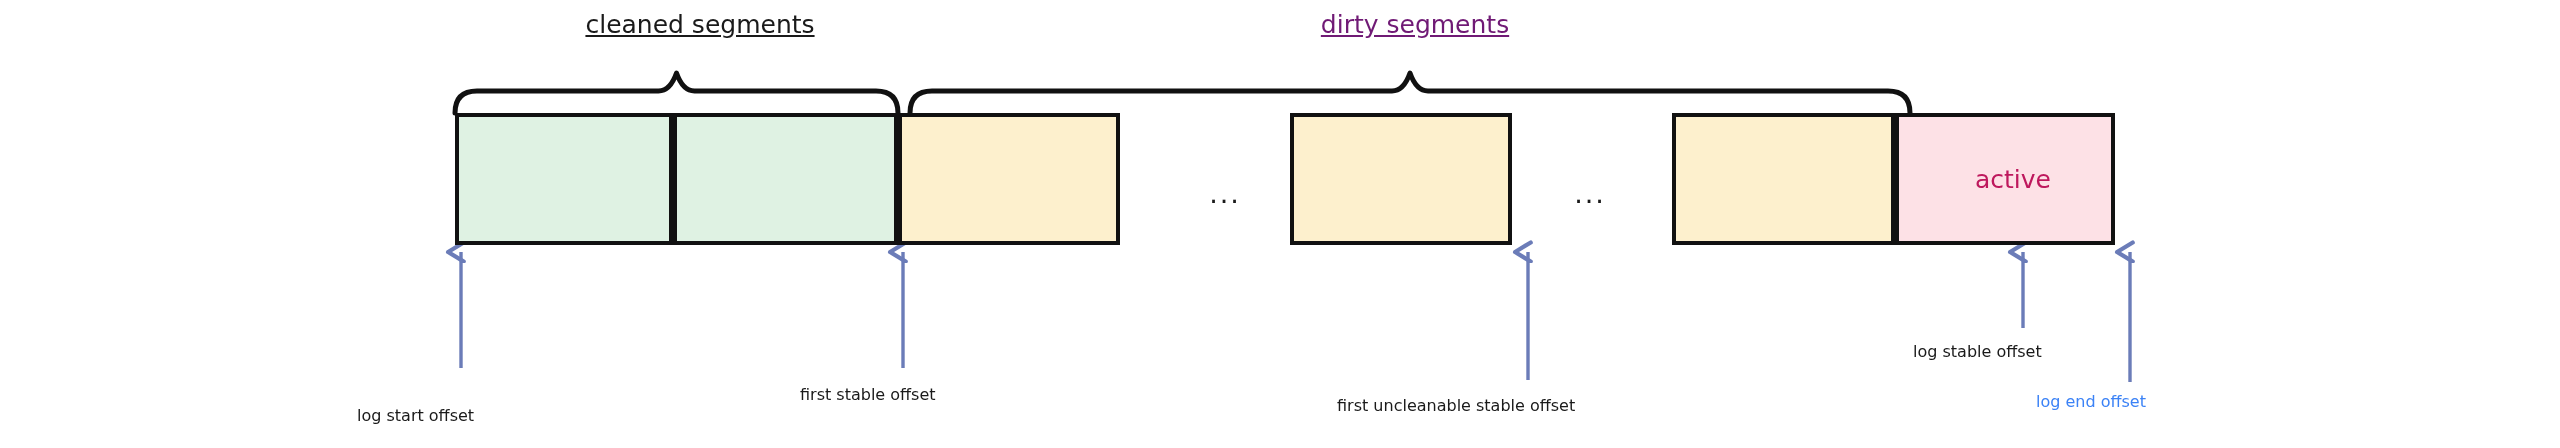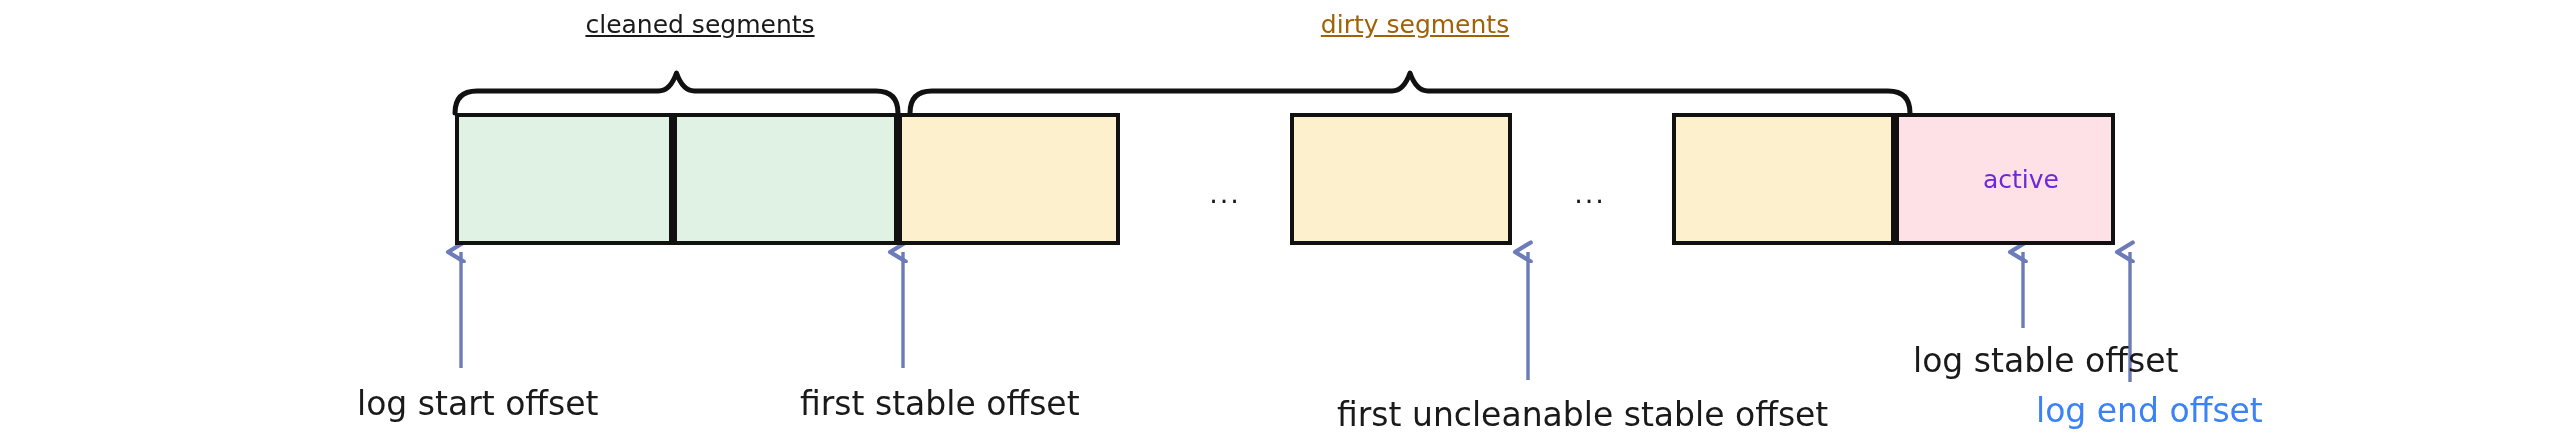--- a/index.html
+++ b/index.html
@@ -32,21 +32,21 @@
     position:absolute;
     font-size:25px;
     color:#1a1a1a;
     white-space:nowrap;
     transform:translateX(-50%);
     line-height:1;
     text-decoration:underline;
   }
   .offset-label{
     position:absolute;
-    font-size:33px;
+    font-size:16px;
     color:#1a1a1a;
     white-space:nowrap;
     line-height:1;
   }
   .ellipsis{
     position:absolute;
     font-size:27px;
     color:#1a1a1a;
     letter-spacing:2px;
     transform:translate(-50%,-50%);
@@ -83,35 +83,35 @@
       </g>
   </svg>
 
   <div id="segments-layer">
       <div class="box" style="left: 455px; top: 113px; width: 218px; height: 132px; background: rgb(223, 242, 227); border-color: rgb(17, 17, 17);"></div>
       <div class="box" style="left: 673px; top: 113px; width: 225px; height: 132px; background: rgb(223, 242, 227); border-color: rgb(17, 17, 17);"></div>
       <div class="box" style="left: 898px; top: 113px; width: 222px; height: 132px; background: rgb(253, 240, 205); border-color: rgb(17, 17, 17);"></div>
       <div class="box" style="left: 1290px; top: 113px; width: 222px; height: 132px; background: rgb(253, 240, 205); border-color: rgb(17, 17, 17);"></div>
       <div class="box" style="left: 1672px; top: 113px; width: 223px; height: 132px; background: rgb(253, 240, 205); border-color: rgb(17, 17, 17);"></div>
       <div class="box" style="left: 1895px; top: 113px; width: 220px; height: 132px; background: rgb(253, 225, 230); border-color: rgb(17, 17, 17);">
-        <div class="seg-label" style="left: 16px; top: 0px; width: 100%; height: 100%; display: flex; align-items: center; justify-content: center; color: #6d28d9;">active</div>
+        <div class="seg-label" style="left: 8px; top: 0px; width: 100%; height: 100%; display: flex; align-items: center; justify-content: center; color: #be185d;">active</div>
       </div>
     </div>
 
   <div id="ellipses-layer">
       <div class="ellipsis" style="left: 1225px; top: 193px; color: rgb(26, 26, 26);">...</div>
       <div class="ellipsis" style="left: 1590px; top: 193px; color: rgb(26, 26, 26);">...</div>
     </div>
 
   <div id="brace-labels-layer">
       <div class="brace-label" style="left: 700px; top: 12px; color: rgb(26, 26, 26);">cleaned segments</div>
-      <div class="brace-label" style="left: 1415px; top: 12px; color: #a16207;">dirty segments</div>
+      <div class="brace-label" style="left: 1415px; top: 12px; color: #701a75;">dirty segments</div>
     </div>
 
   <div id="offset-labels-layer">
-      <div class="offset-label" style="left: 357px; top: 387px; color: rgb(26, 26, 26);">log start offset</div>
+      <div class="offset-label" style="left: 357px; top: 408px; color: rgb(26, 26, 26);">log start offset</div>
       <div class="offset-label" style="left: 800px; top: 387px; color: rgb(26, 26, 26);">first stable offset</div>
       <div class="offset-label" style="left: 1337px; top: 398px; color: rgb(26, 26, 26);">first uncleanable stable offset</div>
       <div class="offset-label" style="left: 1913px; top: 344px; color: rgb(26, 26, 26);">log stable offset</div>
       <div class="offset-label" style="left: 2036px; top: 394px; color: #3b82f6;">log end offset</div>
     </div>
 
 </div>
 
 </body></html>

